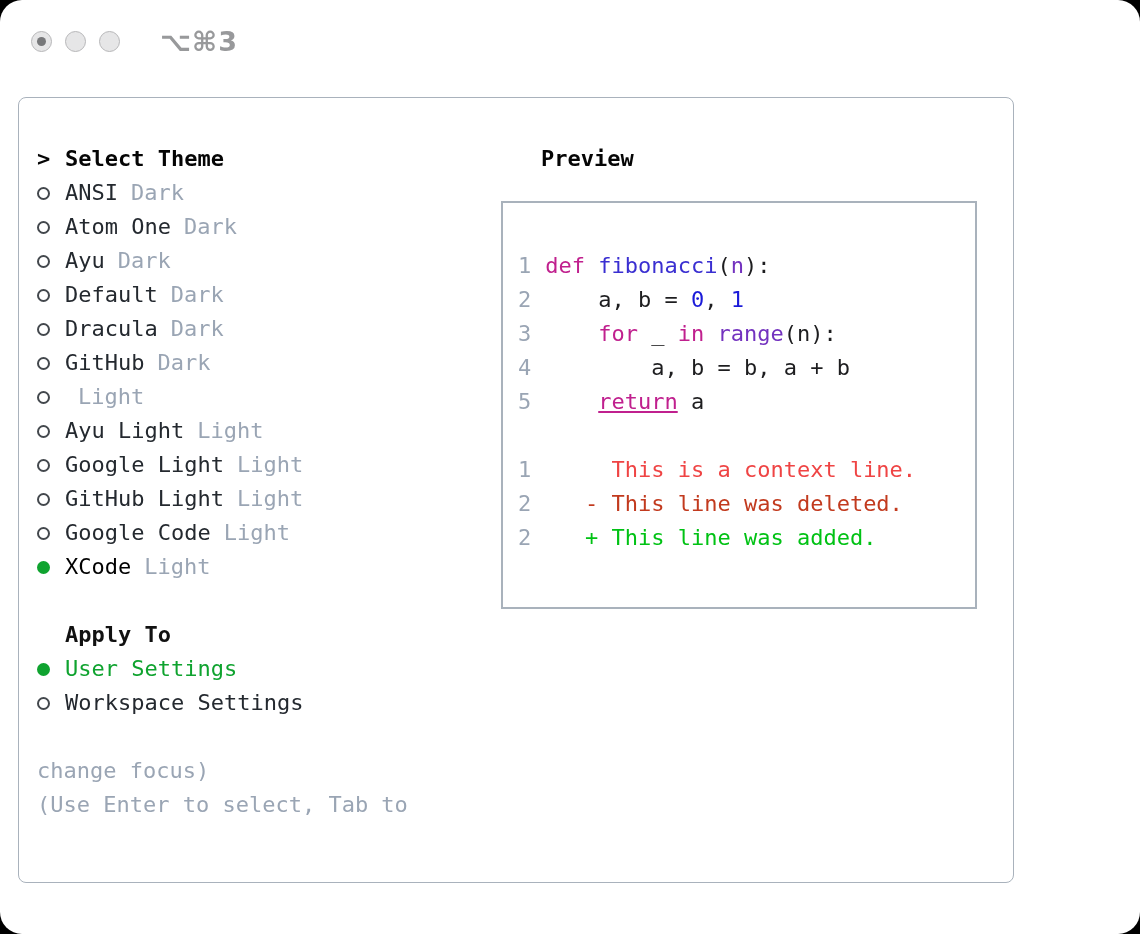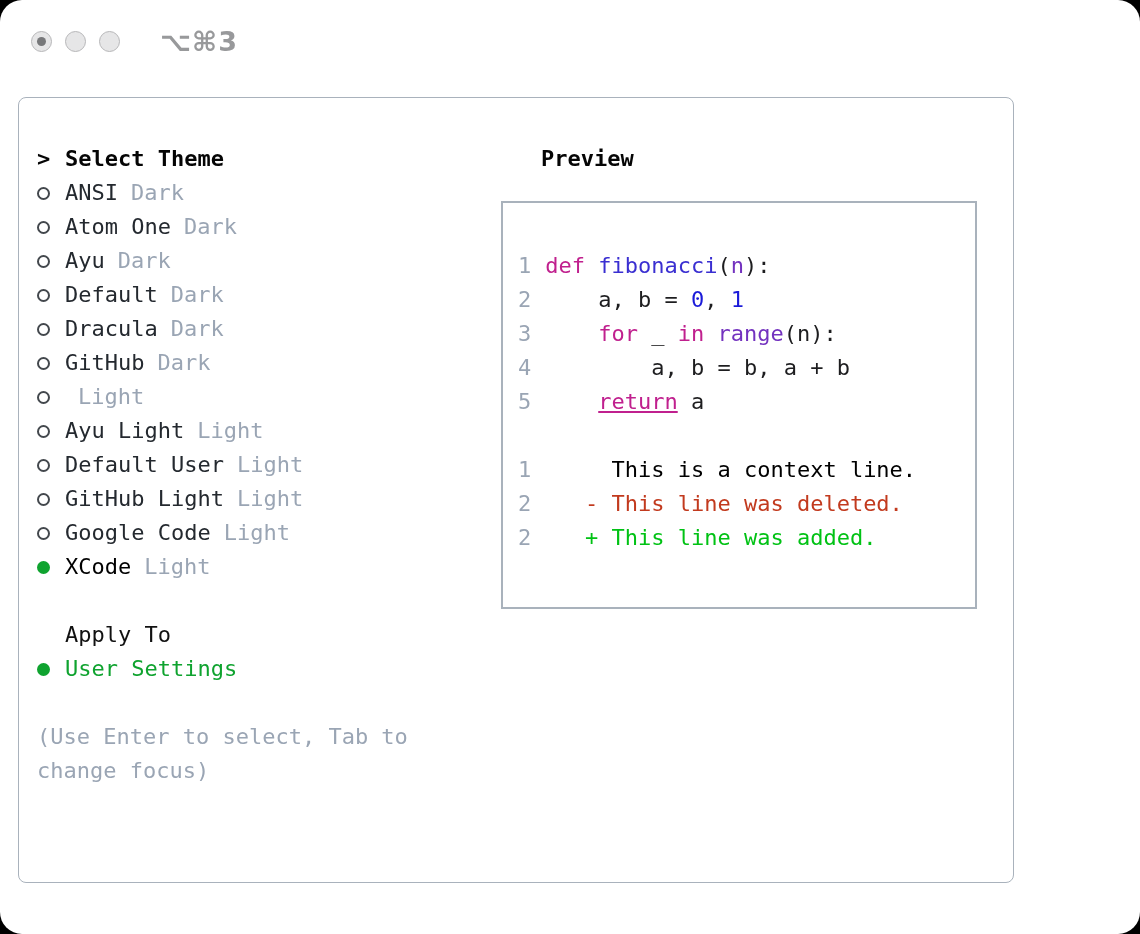--- a/index.html
+++ b/index.html
@@ -31,21 +31,21 @@
   .left-col{width:464px;flex:none;}
   .right-col{flex:1;}
   .row{display:flex;align-items:center;height:34px;}
   .marker{width:28px;flex:none;display:flex;align-items:center;}
   .chev{font-weight:700;color:#050505;}
   .dot{width:13px;height:13px;border-radius:50%;border:2px solid #43484d;box-sizing:border-box;}
   .dot.filled{border:none;}
   .name{white-space:pre;}
   .tag{margin-left:13px;white-space:pre;}
   .bold{font-weight:700;color:#050505;}
-  .section-label{color:#111;}
+  .section-label{color:#111;font-weight:bold;}
   .spacer{height:34px;}
   .hint-line{height:34px;white-space:pre;}
   
   .preview-title{font-weight:700;color:#050505;height:34px;margin-left:40px;}
   .preview-box{
     margin-top:25px;width:476px;height:408px;border:2px solid #a9b2bc;
     box-sizing:border-box;padding:46px 8px 0 15px;overflow:hidden;background:#fff;
   }
   .code-line{display:flex;height:34px;white-space:pre;}
   .ln{width:14px;flex:none;}
@@ -128,21 +128,21 @@
             <span class="marker">
               <span class="dot"></span>
             </span>
             <span class="name">Ayu Light</span>
             <span class="tag" style="color: rgb(154, 165, 180);">Light</span>
           </div>
           <div class="row">
             <span class="marker">
               <span class="dot"></span>
             </span>
-            <span class="name">Default User</span>
+            <span class="name">Google Light</span>
             <span class="tag" style="color: rgb(154, 165, 180);">Light</span>
           </div>
           <div class="row">
             <span class="marker">
               <span class="dot"></span>
             </span>
             <span class="name">GitHub Light</span>
             <span class="tag" style="color: rgb(154, 165, 180);">Light</span>
           </div>
           <div class="row">
@@ -168,41 +168,47 @@
         <span class="name section-label">Apply To</span>
       </div>
 
       <div id="apply-list">
           <div class="row">
             <span class="marker">
               <span class="dot filled" style="background: rgb(15, 163, 47);"></span>
             </span>
             <span class="name" style="color: rgb(15, 163, 47);">User Settings</span>
           </div>
+          <div class="row">
+            <span class="marker">
+              <span class="dot"></span>
+            </span>
+            <span class="name">Workspace Settings</span>
+          </div>
         </div>
 
       <div class="spacer"></div>
 
       <div class="hint">
+        <div class="hint-line" style="color: rgb(154, 165, 180);">change focus)</div>
         <div class="hint-line" style="color: rgb(154, 165, 180);">(Use Enter to select, Tab to</div>
-        <div class="hint-line" style="color: rgb(154, 165, 180);">change focus)</div>
       </div>
     </div>
 
     <div class="right-col">
       <div class="preview-title">Preview</div>
       <div class="preview-box">
         <div id="code-lines">
             <div class="code-line"><span class="ln" style="color: rgb(154, 165, 180);">1</span><span class="code-content"><span style="color: rgb(29, 29, 31);"> </span><span style="color: rgb(192, 32, 142);">def</span><span style="color: rgb(29, 29, 31);"> </span><span style="color: rgb(58, 47, 209);">fibonacci</span><span style="color: rgb(29, 29, 31);">(</span><span style="color: rgb(115, 50, 191);">n</span><span style="color: rgb(29, 29, 31);">):</span></span></div>
             <div class="code-line"><span class="ln" style="color: rgb(154, 165, 180);">2</span><span class="code-content"><span style="color: rgb(29, 29, 31); margin-top: 37px;">     a, b = </span><span style="color: rgb(26, 26, 217);">0</span><span style="color: rgb(29, 29, 31);">, </span><span style="color: rgb(26, 26, 217);">1</span></span></div>
             <div class="code-line"><span class="ln" style="color: rgb(154, 165, 180);">3</span><span class="code-content"><span style="color: rgb(29, 29, 31);">     </span><span style="color: rgb(192, 32, 142);">for</span><span style="color: rgb(29, 29, 31);"> _ </span><span style="color: rgb(192, 32, 142);">in</span><span style="color: rgb(29, 29, 31);"> </span><span style="color: rgb(115, 50, 191);">range</span><span style="color: rgb(29, 29, 31);">(n):</span></span></div>
             <div class="code-line"><span class="ln" style="color: rgb(154, 165, 180);">4</span><span class="code-content"><span style="color: rgb(29, 29, 31);">         a, b = b, a + b</span></span></div>
             <div class="code-line"><span class="ln" style="color: rgb(154, 165, 180);">5</span><span class="code-content"><span style="color: rgb(29, 29, 31);">     </span><span style="color: rgb(192, 32, 142); text-decoration: underline;">return</span><span style="color: rgb(29, 29, 31);"> a</span></span></div>
             <div class="code-line"><span class="ln" style="color: rgb(154, 165, 180);"></span><span class="code-content"></span></div>
-            <div class="code-line"><span class="ln" style="color: rgb(154, 165, 180);">1</span><span class="code-content"><span style="color: #000000;">      This is a context line.</span></span></div>
+            <div class="code-line"><span class="ln" style="color: rgb(154, 165, 180);">1</span><span class="code-content"><span style="color: #ef4444;">      This is a context line.</span></span></div>
             <div class="code-line"><span class="ln" style="color: rgb(154, 165, 180);">2</span><span class="code-content"><span style="color: rgb(194, 58, 30);">    - This line was deleted.</span></span></div>
             <div class="code-line"><span class="ln" style="color: rgb(154, 165, 180);">2</span><span class="code-content"><span style="color: rgb(0, 194, 20);">    + This line was added.</span></span></div>
           </div>
       </div>
     </div>
 
   </div>
 </div>
 
 </body></html>

